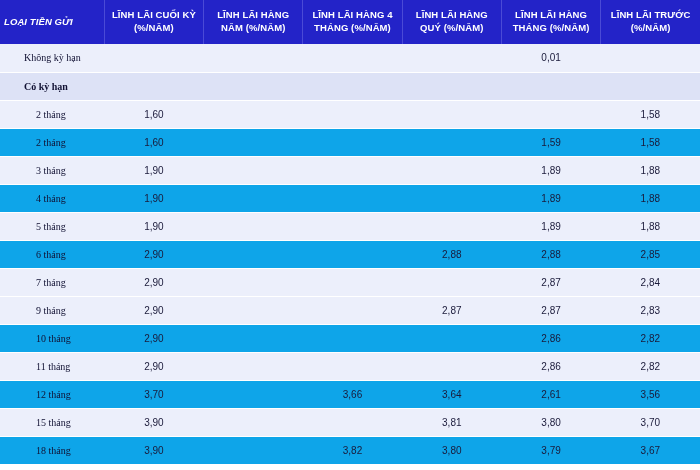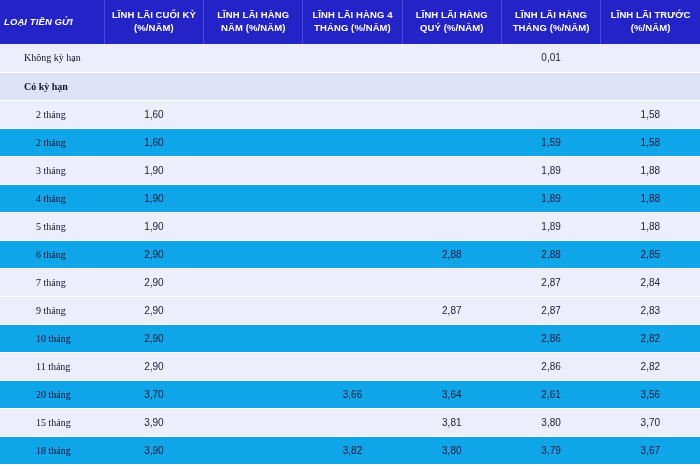--- a/index.html
+++ b/index.html
@@ -199,21 +199,21 @@
     <tr class="row-even">
       <td class="col-type">11 tháng</td>
       <td>2,90</td>
       <td></td>
       <td></td>
       <td></td>
       <td>2,86</td>
       <td>2,82</td>
     </tr>
     <tr class="row-odd">
-      <td class="col-type">20 tháng</td>
+      <td class="col-type">12 tháng</td>
       <td>3,70</td>
       <td></td>
       <td>3,66</td>
       <td>3,64</td>
       <td>2,61</td>
       <td>3,56</td>
     </tr>
     <tr class="row-even">
       <td class="col-type">15 tháng</td>
       <td>3,90</td>

